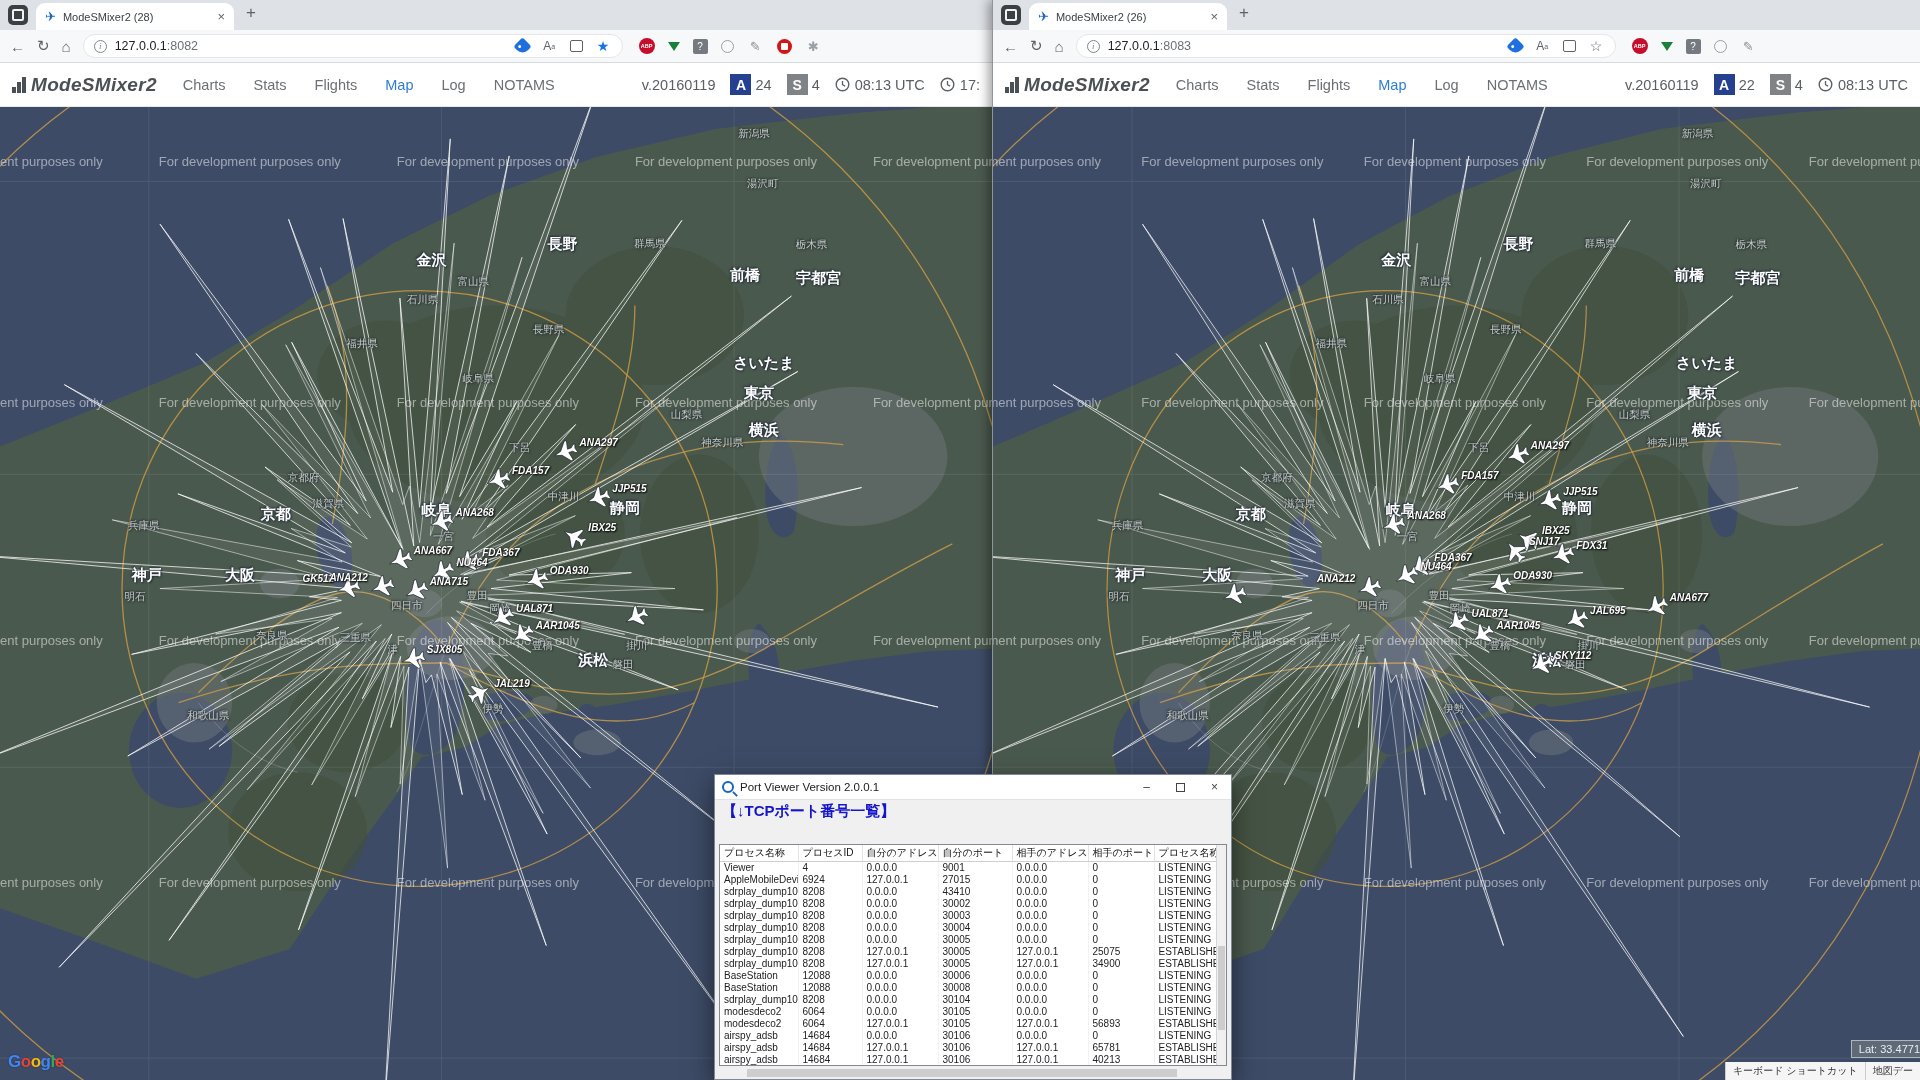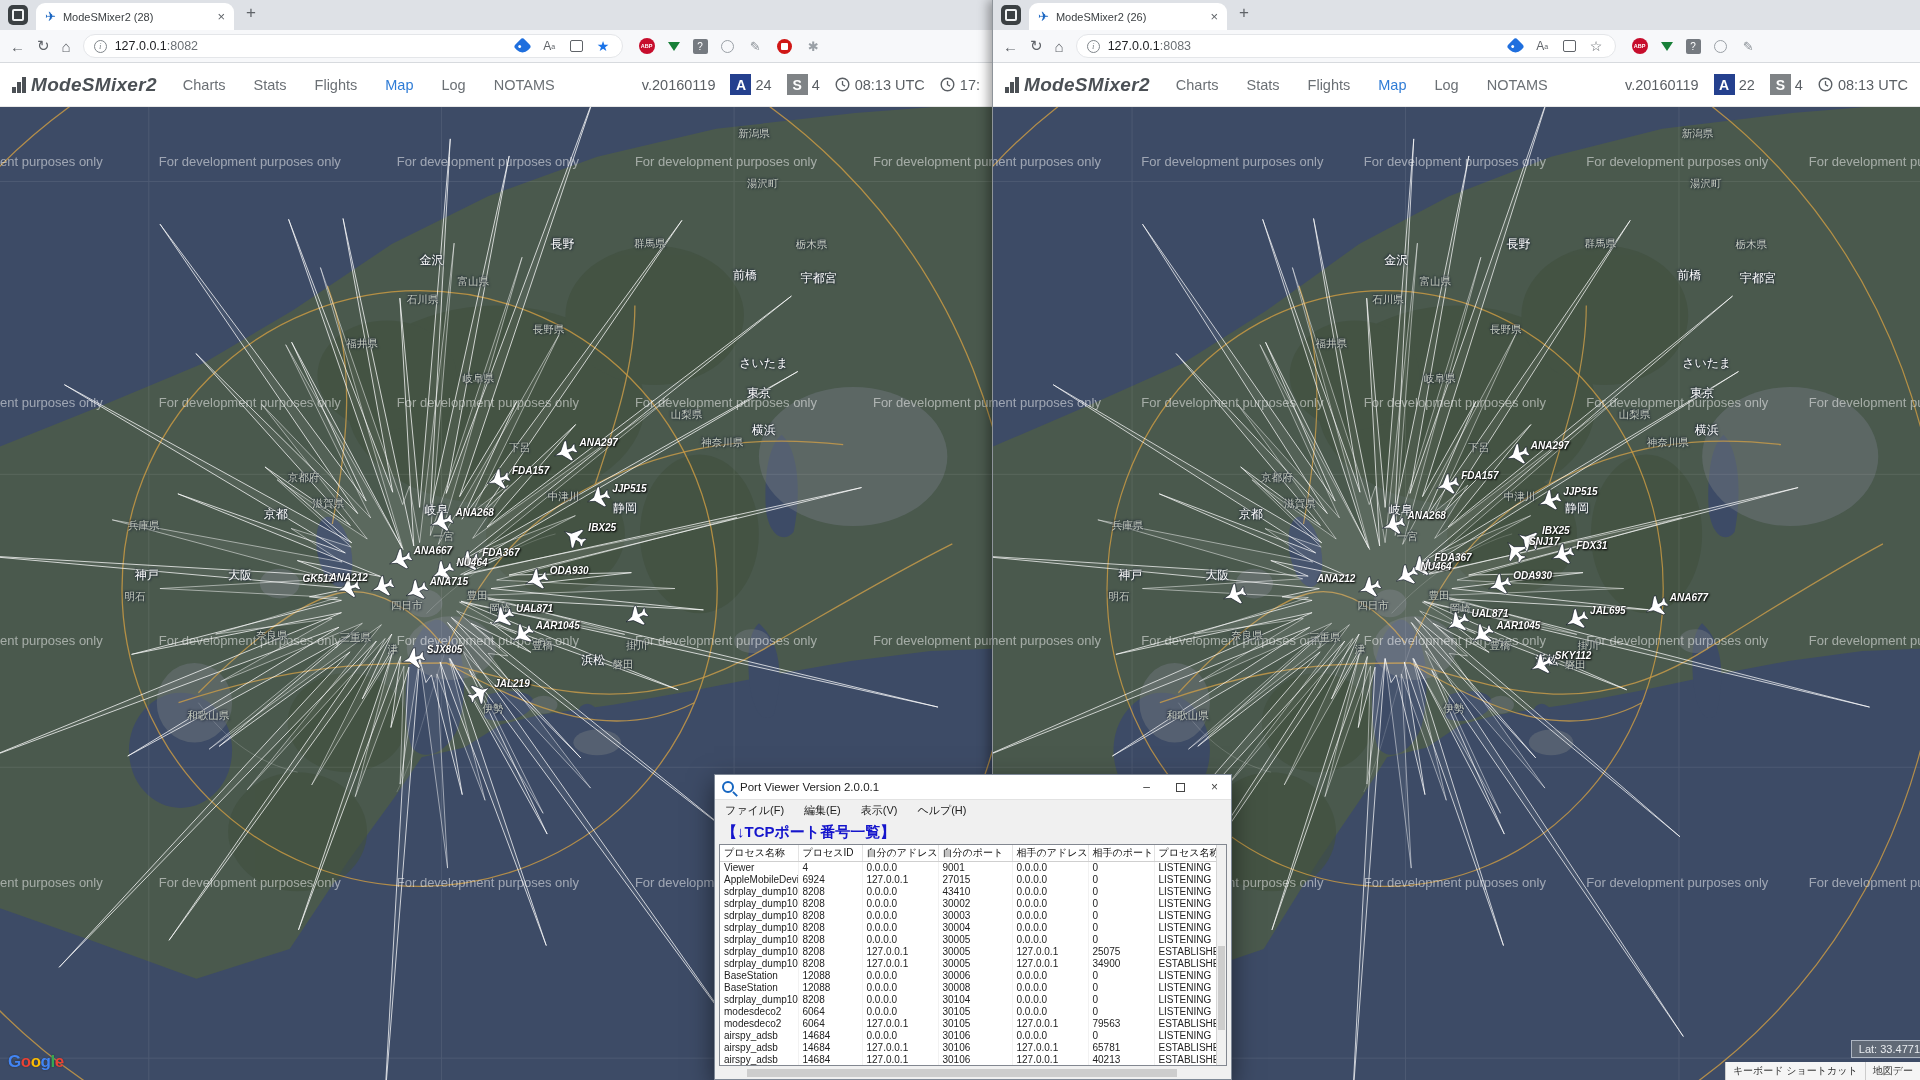--- a/index.html
+++ b/index.html
@@ -61,21 +61,21 @@
   .cnt{margin-left:-9px;}
   .bgroup{display:flex;align-items:center;gap:13px;}
   .clockrow{display:flex;align-items:center;gap:5px;}
 
   
   .map{position:absolute;left:0;right:0;top:107px;bottom:0;background:#3d4b66;overflow:hidden;}
   .map svg.base{position:absolute;inset:0;width:100%;height:100%;}
   .wm{position:absolute;color:rgba(255,255,255,.5);font-size:13px;white-space:nowrap;pointer-events:none;}
   .place{position:absolute;transform:translate(-50%,-50%);color:#c6ccc0;font-size:10.5px;white-space:nowrap;
          text-shadow:1px 1px 2px #212a38,-1px -1px 2px #212a38;}
-  .place.city{color:#fff;font-size:12px;font-weight:normal;}
+  .place.city{color:#fff;font-size:15px;font-weight:bold;}
   .ac{position:absolute;width:0;height:0;}
   .ac svg{position:absolute;left:-13px;top:-13px;}
   .ac-label{position:absolute;top:-15px;left:14px;color:#fff;font-size:10px;font-weight:bold;font-style:italic;
             white-space:nowrap;text-shadow:1px 1px 2px #000,0 0 2px #000;}
   .ac-label.left{left:auto;right:14px;}
   .glogo{position:absolute;left:8px;bottom:8px;font-size:17px;font-weight:bold;letter-spacing:-.5px;}
   .glogo span{text-shadow:0 0 2px rgba(0,0,0,.4);}
   .map-footer{position:absolute;right:0;bottom:0;display:flex;font-size:10px;color:#333;}
   .map-footer .fitem{background:#f5f5f5;padding:2px 7px;border-left:1px solid #ccc;white-space:nowrap;}
   .lat-tip{position:absolute;right:-8px;bottom:22px;background:rgba(99,107,119,.92);border:1px solid #aeb6c2;
@@ -721,26 +721,20 @@
   <div class="portviewer">
     <div class="pv-title">
       <span class="pv-mag"></span>
       <span class="pv-title-text">Port Viewer  Version 2.0.0.1</span>
       <span class="pv-ctl">
         <span>–</span>
         <span class="pv-max"></span>
         <span>×</span>
       </span>
     </div>
-    <div class="pv-menu">
-      <span>ファイル(F)</span>
-      <span>編集(E)</span>
-      <span>表示(V)</span>
-      <span>ヘルプ(H)</span>
-    </div>
     <div class="pv-link">【↓TCPポート番号一覧】</div>
     <div class="pv-tablewrap">
       <table class="pv-table">
         <colgroup>
             <col style="width:78px">
             <col style="width:64px">
             <col style="width:76px">
             <col style="width:74px">
             <col style="width:76px">
             <col style="width:66px">
@@ -874,21 +868,21 @@
               <td>0.0.0.0</td>
               <td>0</td>
               <td>LISTENING</td>
             </tr>
             <tr>
               <td>modesdeco2</td>
               <td>6064</td>
               <td>127.0.0.1</td>
               <td>30105</td>
               <td>127.0.0.1</td>
-              <td>79563</td>
+              <td>56893</td>
               <td>ESTABLISHED</td>
             </tr>
             <tr>
               <td>airspy_adsb</td>
               <td>14684</td>
               <td>0.0.0.0</td>
               <td>30106</td>
               <td>0.0.0.0</td>
               <td>0</td>
               <td>LISTENING</td>

